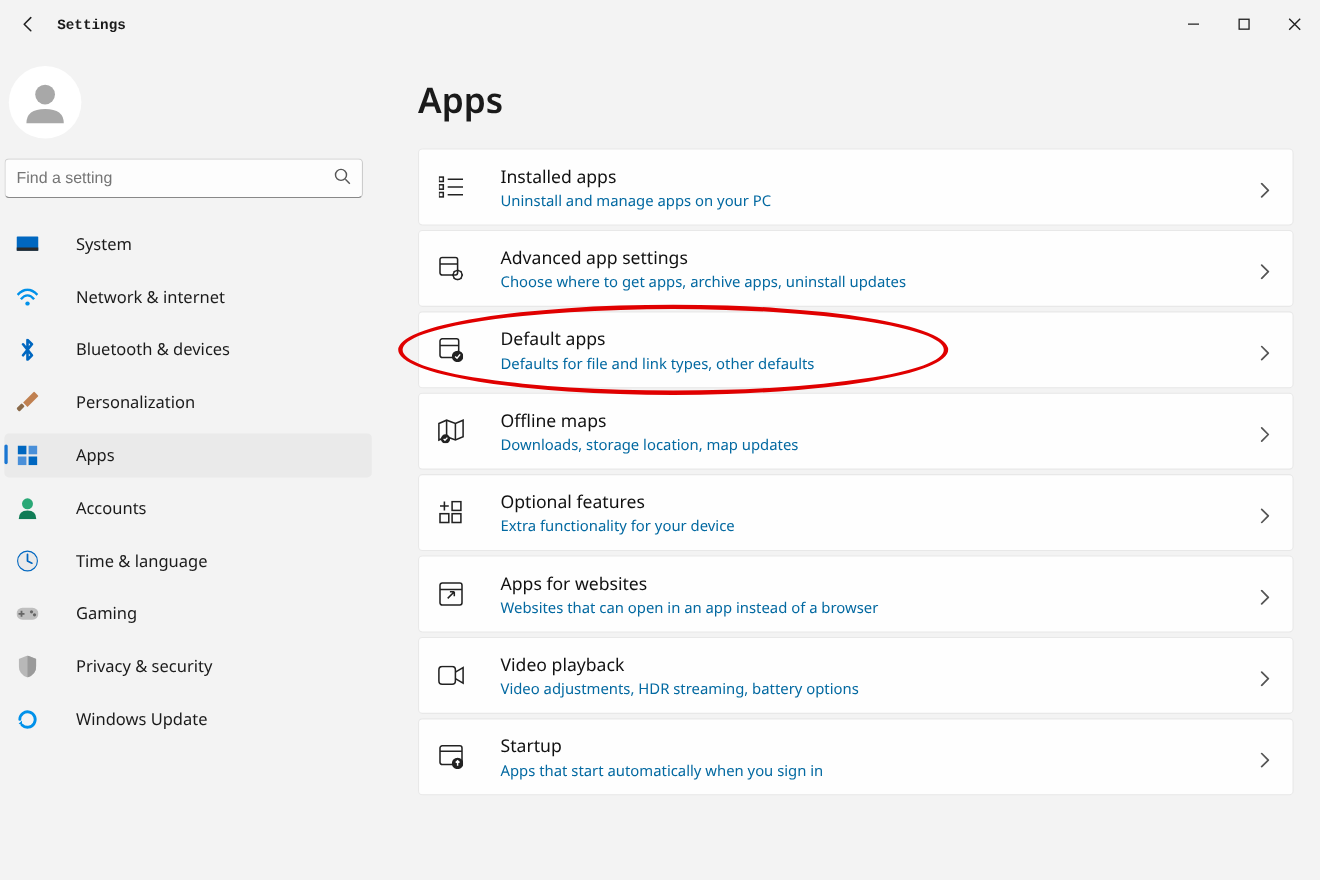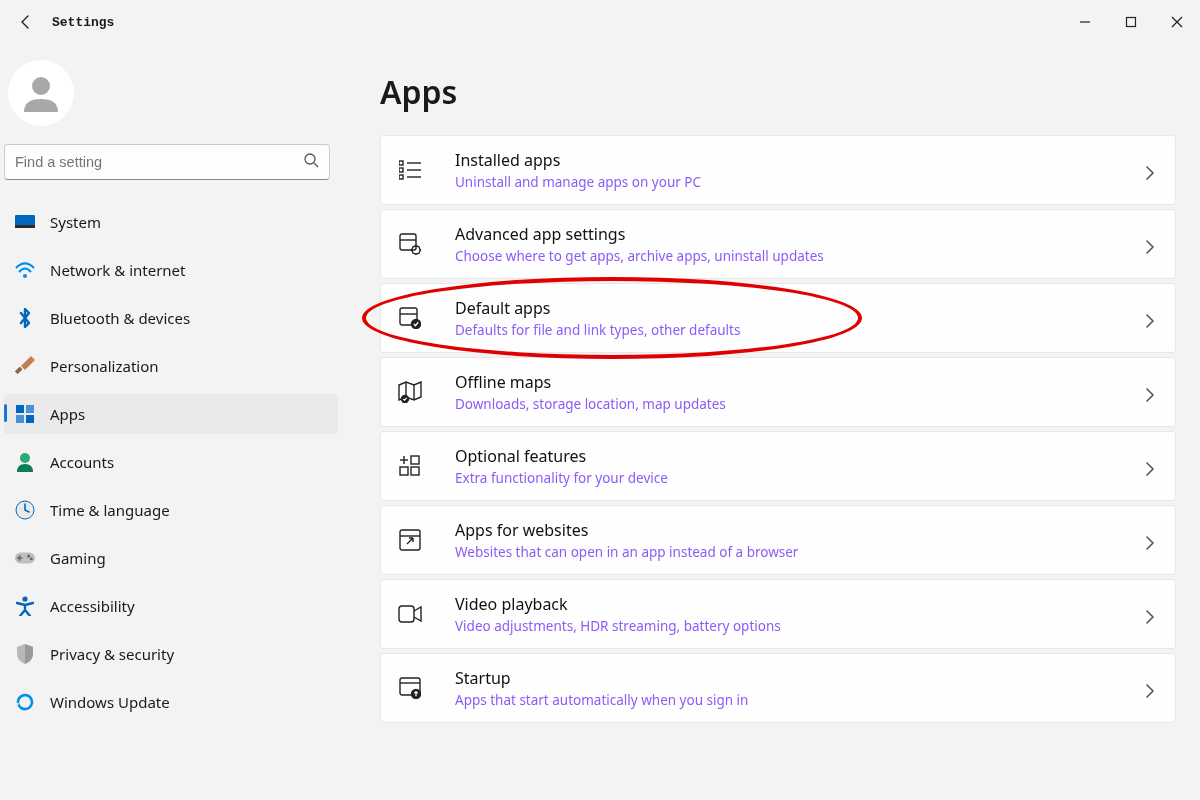--- a/index.html
+++ b/index.html
@@ -73,21 +73,21 @@
     flex:1;border:none;outline:none;background:transparent;
     font-size:14.5px;color:#444;
   }
   .nav {
     display:flex;flex-direction:column;
     gap: 0;
   }
   .nav-item {
     height: 40px;
     display:flex;align-items:center;
-    gap: 15px;
+    gap: 34px;
     padding: 0 10px 0 11px;
     border-radius:4px;
     cursor:pointer;
     margin: 4px 6px 4px 0;
     position:relative;
     font-size:15px;
   }
   .nav-item.active {
     background:#eaeaea;
   }
@@ -128,21 +128,21 @@
     width:26px;height:26px;margin-right:22px;
     display:flex;align-items:center;justify-content:center;
   }
   .card-text {
     flex:1;
   }
   .card-title {
     font-size:16px;font-weight:400;color:#111;
   }
   .card-sub {
-    font-size:13.5px;color:#8b5cf6;margin-top:2px;
+    font-size:13.5px;color:#0369a1;margin-top:2px;
   }
   .chev {
     width:14px;height:14px;
   }
   .highlight-ellipse {
     position:absolute;
     border:4px solid #e00000;
     border-radius:50%;
     pointer-events:none;
   }
@@ -271,29 +271,20 @@
               <rect x="0" y="1" width="22" height="12" rx="6" fill="#bfbfbf"></rect>
               <circle cx="15" cy="5" r="1.6" fill="#666"></circle>
               <circle cx="18" cy="8" r="1.6" fill="#666"></circle>
               <path d="M5 4 L5 10 M2 7 L8 7" stroke="#666" stroke-width="1.8"></path>
             </svg>
           </span>
     <span>Gaming</span>
         </div>
         <div class="nav-item">
     <span class="nav-icon">
-            <svg width="18" height="20" viewBox="0 0 18 20">
-              <circle cx="9" cy="3" r="2.6" fill="#0067c0"></circle>
-              <path d="M1 7 L9 9 L17 7 M9 9 L9 14 M9 14 L4 20 M9 14 L14 20" stroke="#0067c0" stroke-width="2.4" stroke-linecap="round" fill="none"></path>
-            </svg>
-          </span>
-    <span>Accessibility</span>
-        </div>
-        <div class="nav-item">
-    <span class="nav-icon">
             <svg width="16" height="20" viewBox="0 0 16 20">
               <path d="M8 0 L16 3 L16 9 Q16 17 8 20 Q0 17 0 9 L0 3 Z" fill="#b8b8b8"></path>
               <path d="M8 0 L16 3 L16 9 Q16 17 8 20 Z" fill="#9a9a9a"></path>
             </svg>
           </span>
     <span>Privacy &amp; security</span>
         </div>
         <div class="nav-item">
     <span class="nav-icon">
             <svg width="20" height="20" viewBox="0 0 20 20">

